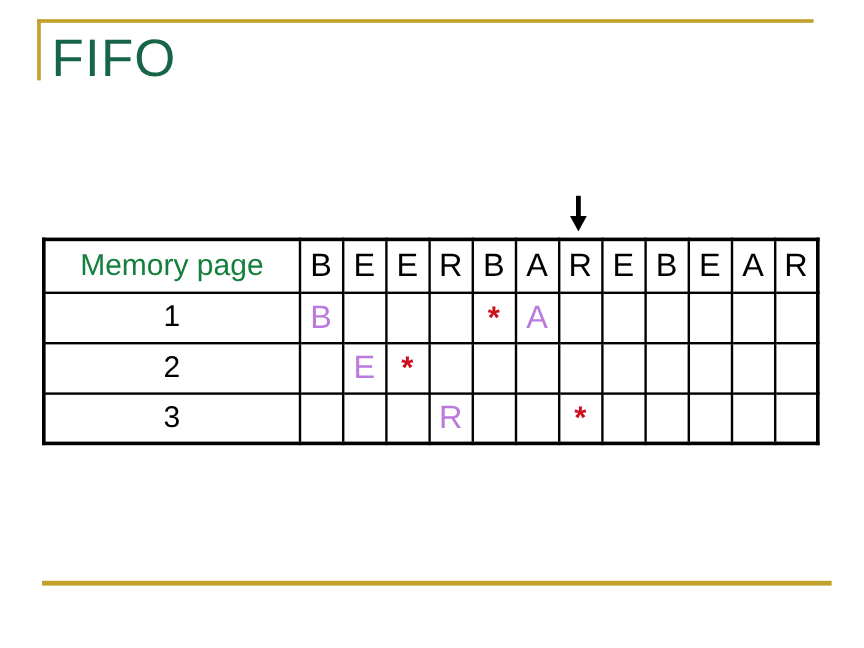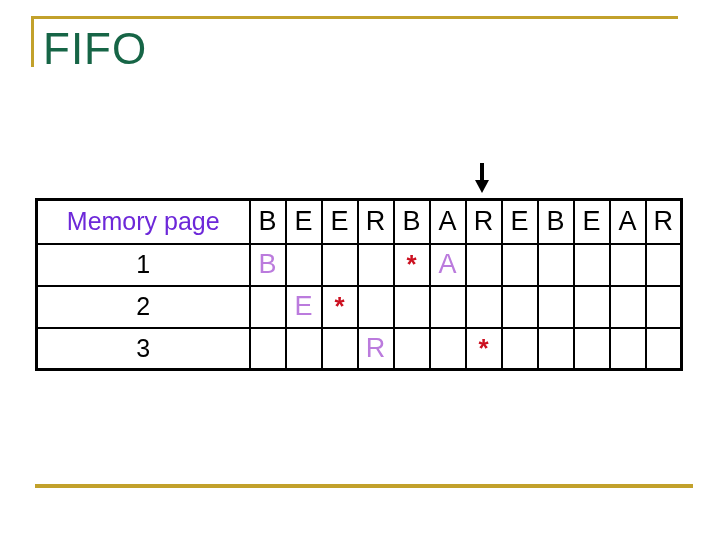--- a/index.html
+++ b/index.html
@@ -34,21 +34,21 @@
   table.fifo th, table.fifo td {
     border: 2px solid #000;
     text-align: center;
     vertical-align: middle;
     padding: 0;
     overflow: hidden;
     background: #ffffff;
   }
   table.fifo thead tr { height: 44px; }
   table.fifo tbody tr { height: 42px; }
-  th.head-label { font-weight: 400; font-size: 25px; color: #6d28d9; }
+  th.head-label { font-weight: 400; font-size: 25px; color: #15803d; }
   th.ref-letter { font-weight: 400; font-size: 27px; color: #000; }
   td.row-label  { font-weight: 400; font-size: 25px; color: #000; }
   td.cell       { font-size: 27px; font-weight: 400; }
   td.cell.fault { font-size: 26px; font-weight: 700; }
 
   
   .arrow { position: absolute; top: 163px; width: 18px; height: 30px; }
   .arrow svg { display: block; }
 </style>
 </head>

